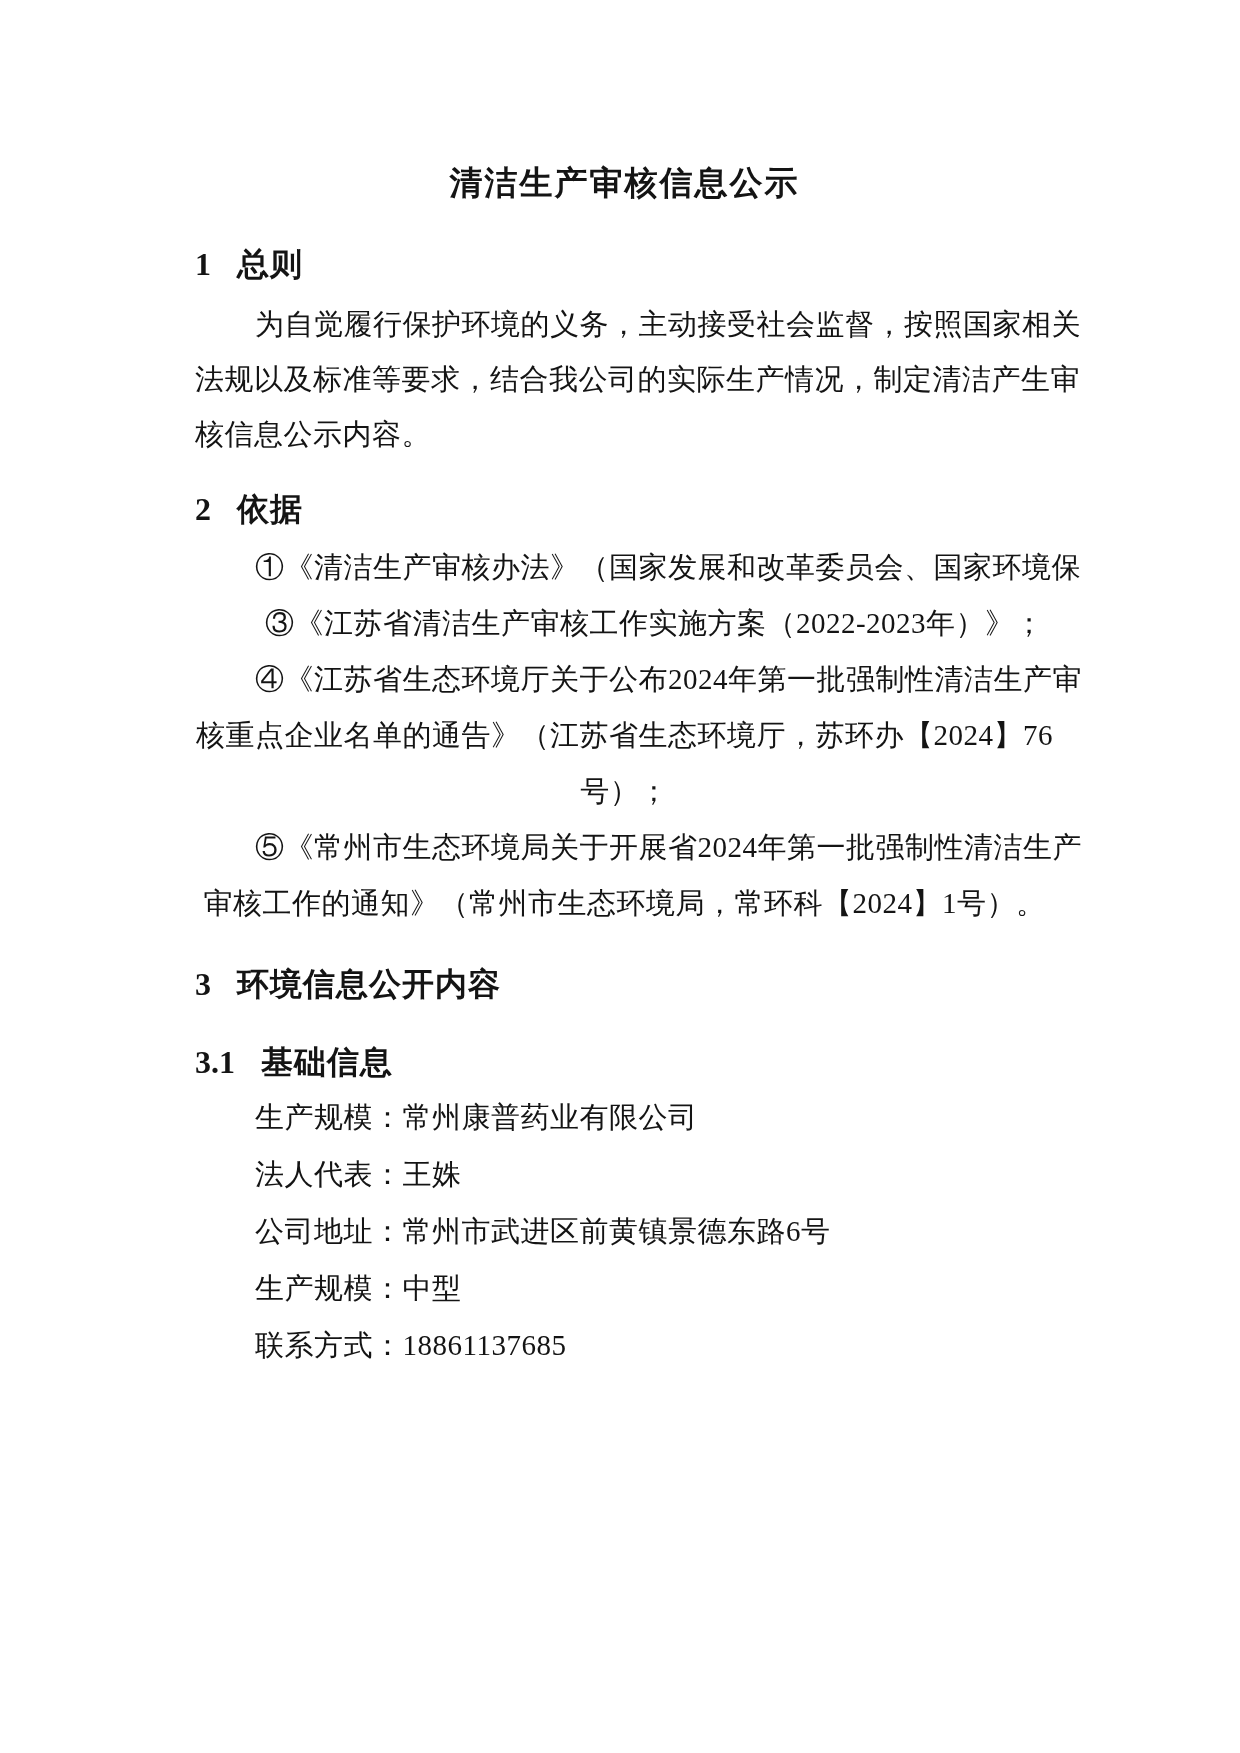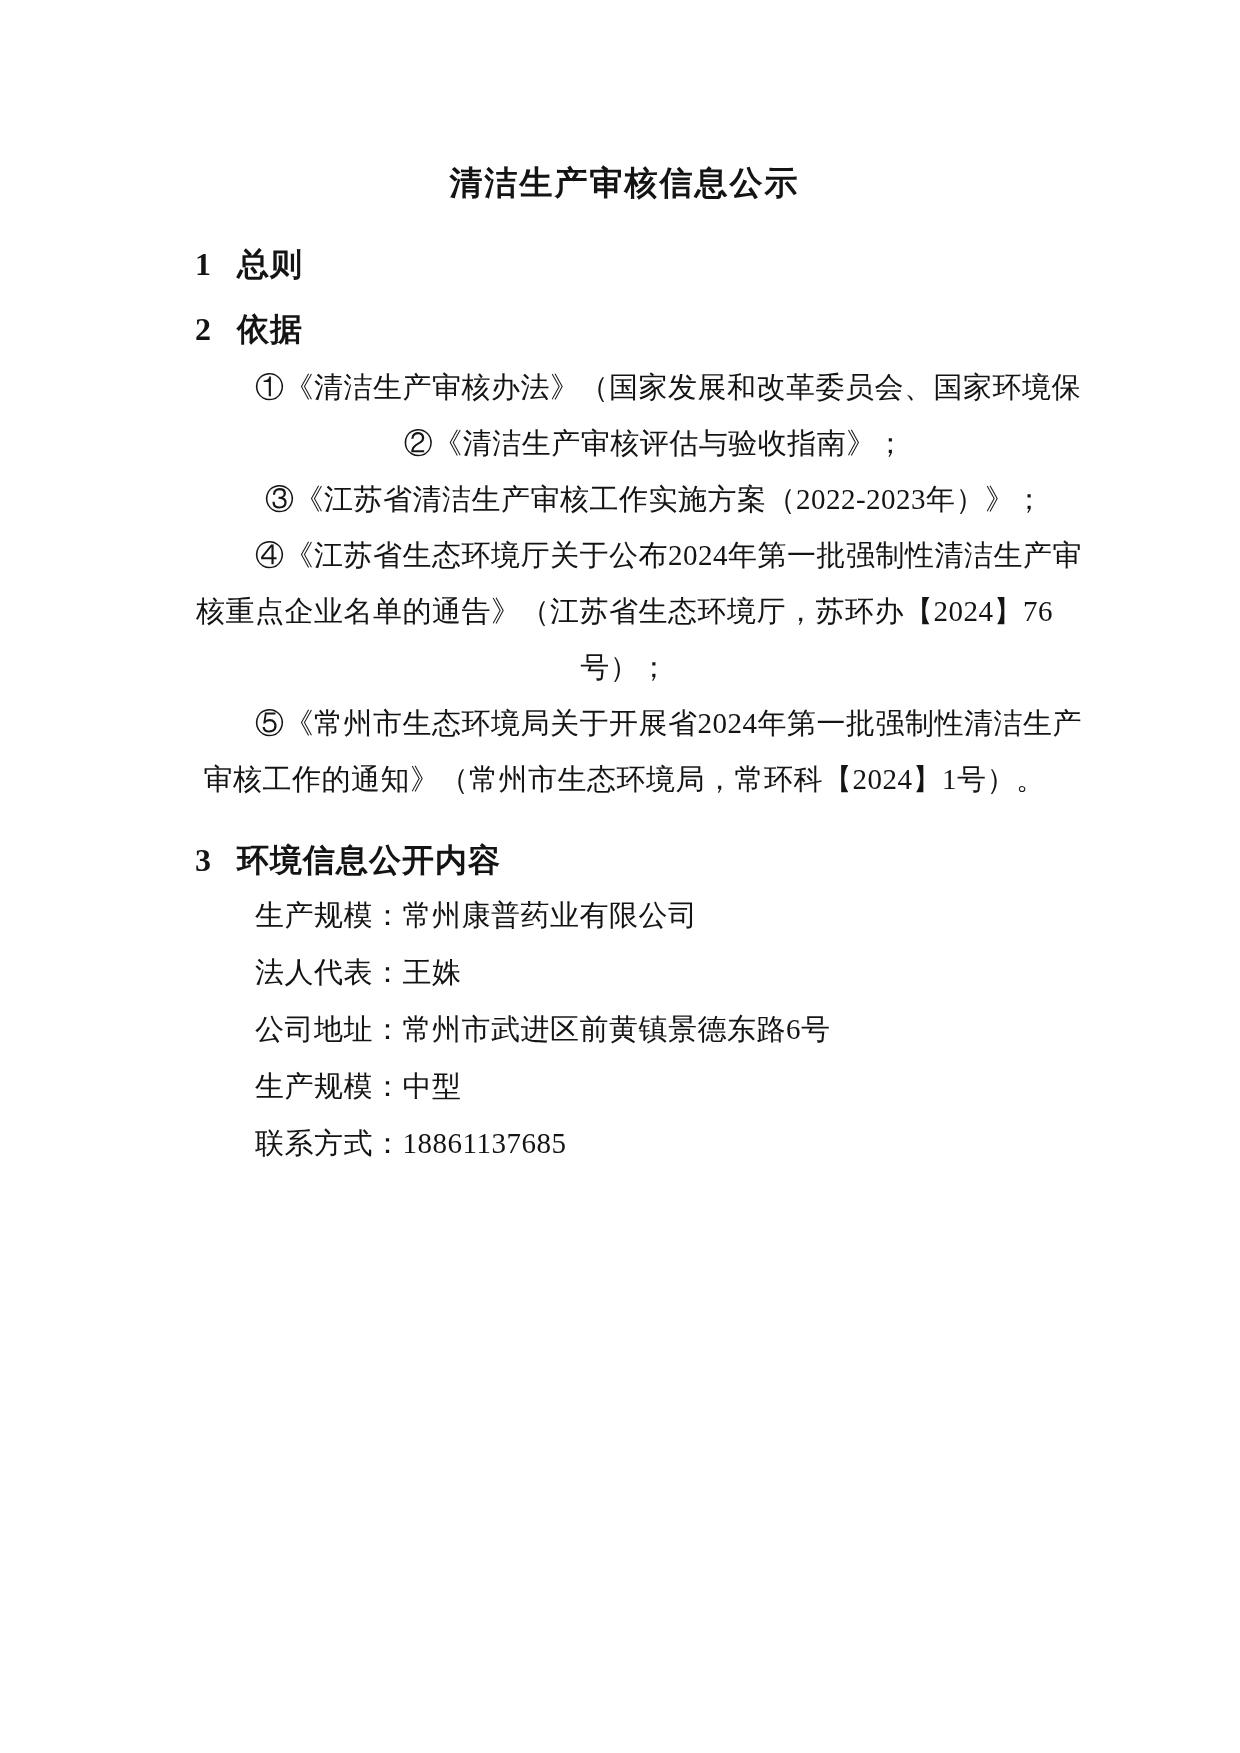--- a/index.html
+++ b/index.html
@@ -60,40 +60,47 @@
 <body>
 
 <div class="page">
 
   <div class="doc-title">清洁生产审核信息公示</div>
 
   <div class="heading h1">
     <span class="h-num">1</span><span class="h-text">总则</span>
   </div>
 
+  <div class="para">
+    <div class="line indent">为自觉履行保护环境的义务，主动接受社会监督，按照国家相关</div>
+    <div class="line">法规以及标准等要求，结合我公司的实际生产情况，制定清洁产生审</div>
+    <div class="line">核信息公示内容。</div>
+  </div>
 
   <div class="heading h2">
     <span class="h-num">2</span><span class="h-text">依据</span>
   </div>
 
   <div class="basis">
     <div class="line indent">①《清洁生产审核办法》（国家发展和改革委员会、国家环境保</div>
-    <div class="line indent">②《清洁生产审核评估与验收指南》；</div>
     <div class="line indent">③《江苏省清洁生产审核工作实施方案（2022-2023年）》；</div>
     <div class="line indent">④《江苏省生态环境厅关于公布2024年第一批强制性清洁生产审</div>
     <div class="line">核重点企业名单的通告》（江苏省生态环境厅，苏环办【2024】76</div>
     <div class="line">号）；</div>
     <div class="line indent">⑤《常州市生态环境局关于开展省2024年第一批强制性清洁生产</div>
     <div class="line">审核工作的通知》（常州市生态环境局，常环科【2024】1号）。</div>
   </div>
 
   <div class="heading h3">
     <span class="h-num">3</span><span class="h-text">环境信息公开内容</span>
   </div>
 
+  <div class="heading h31">
+    <span class="h-num">3.1</span><span class="h-text">基础信息</span>
+  </div>
 
   <div class="info">
     <div class="line indent">生产规模：常州康普药业有限公司</div>
     <div class="line indent">法人代表：王姝</div>
     <div class="line indent">公司地址：常州市武进区前黄镇景德东路6号</div>
     <div class="line indent">生产规模：中型</div>
     <div class="line indent">联系方式：18861137685</div>
   </div>
 
 </div>

